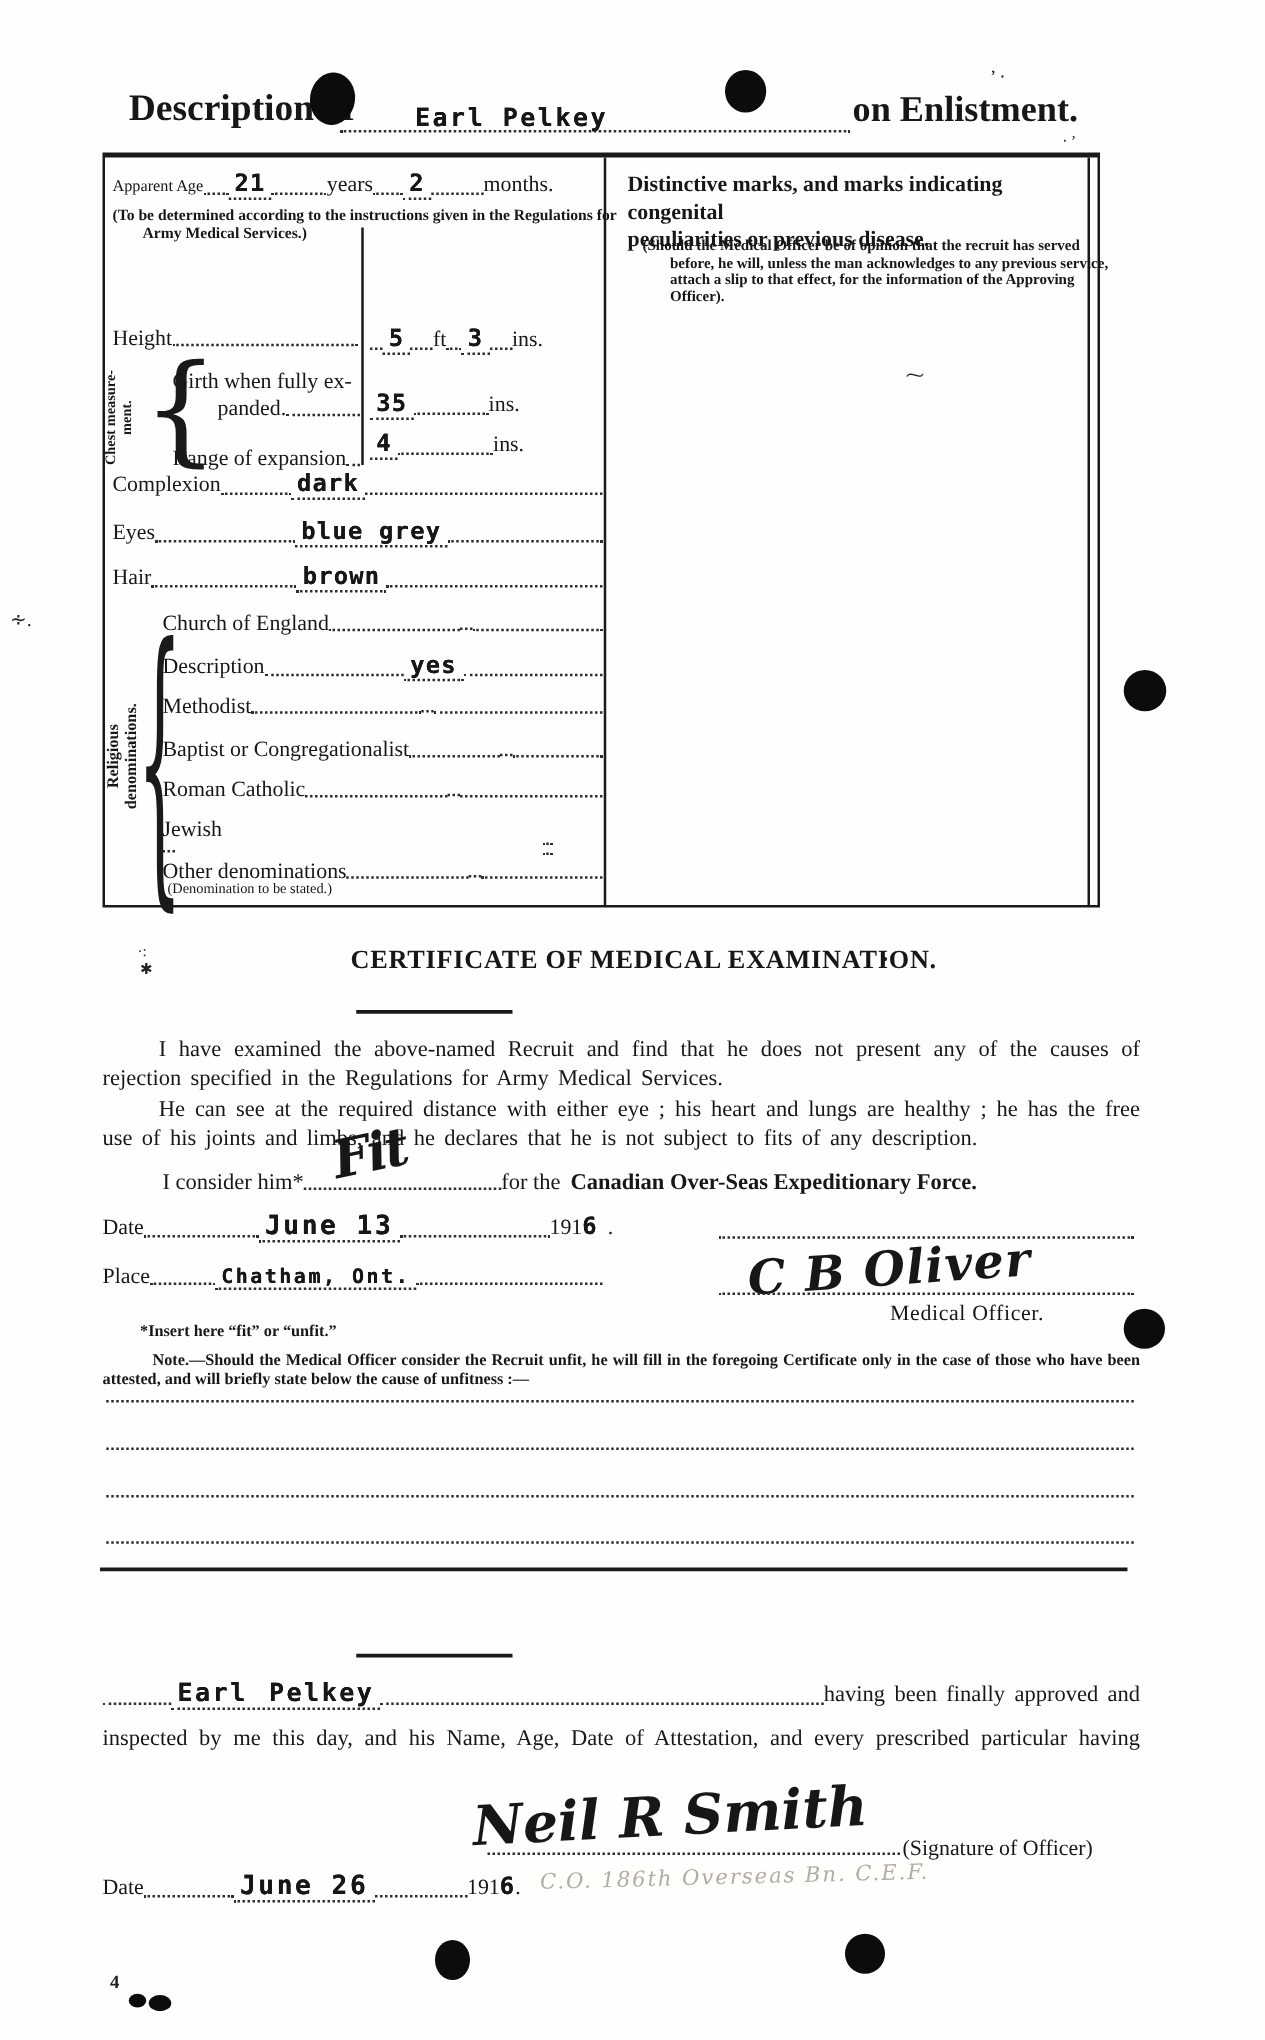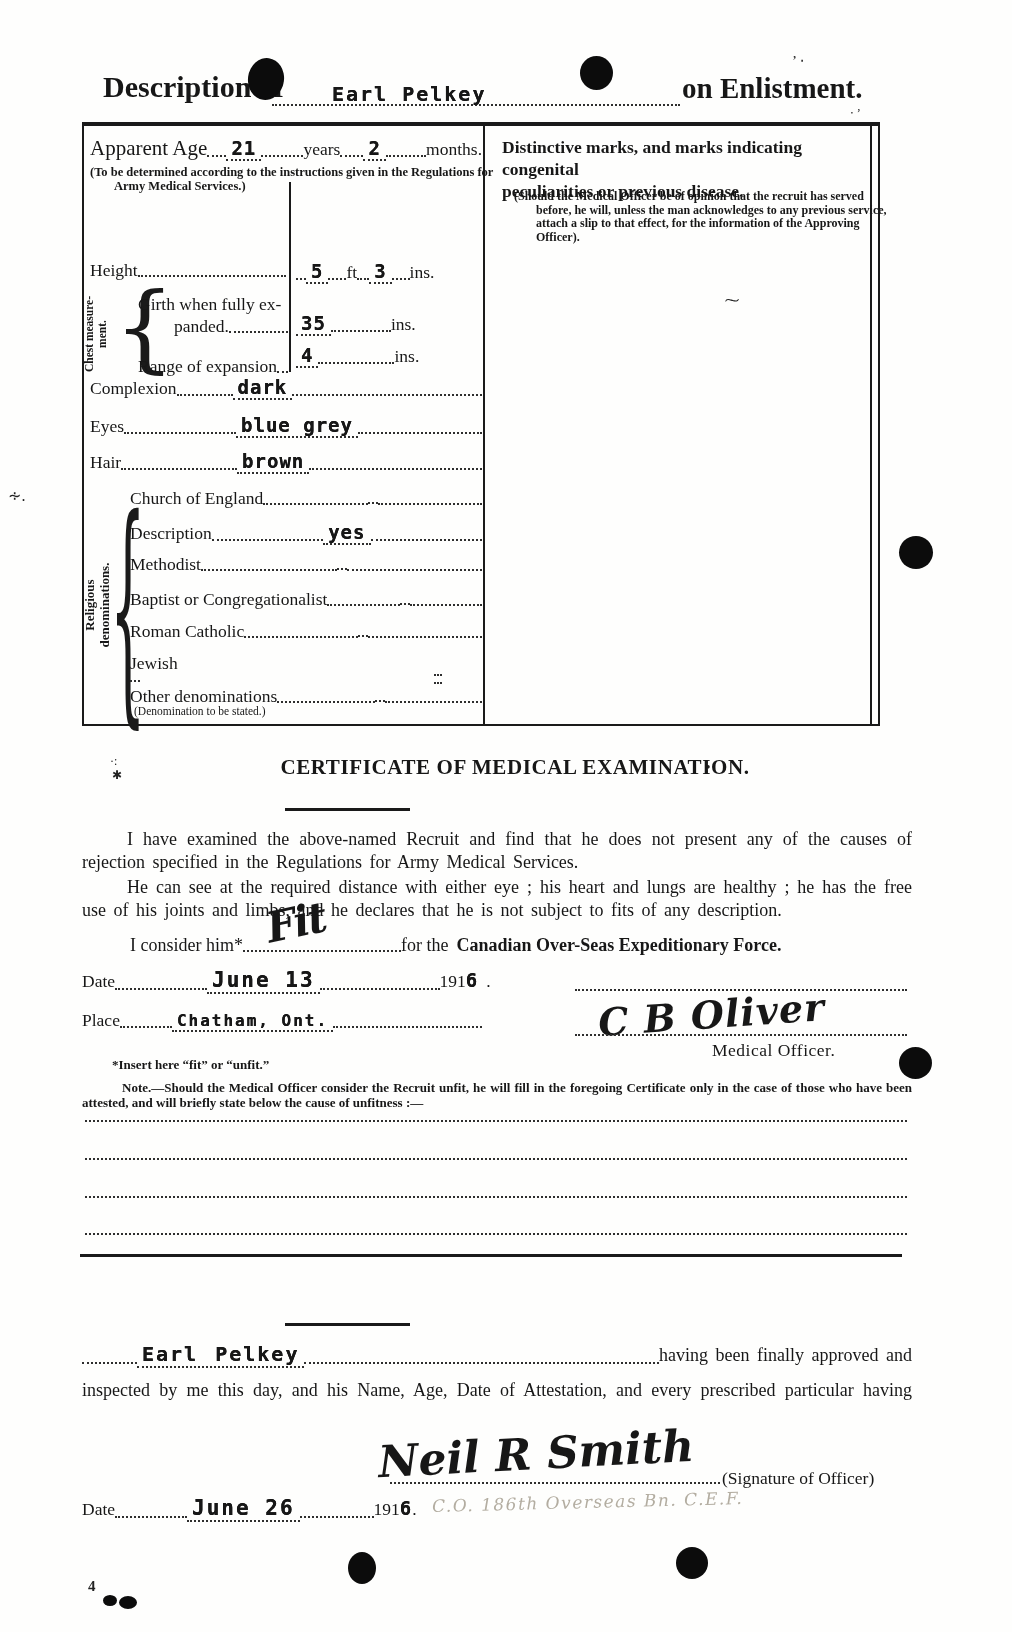--- a/index.html
+++ b/index.html
@@ -53,21 +53,21 @@
   <div class="speck" style="left:706px;top:760px;font-weight:bold;">•</div>
   <div class="speck" style="left:724px;top:288px;font-size:16px;">⁓</div>
   <div class="speck" style="left:88px;top:1578px;font-size:15px;font-weight:bold;">4</div>
 
   <div class="descbox">
     <div class="vline" style="left:786px;top:0;width:1.5px;height:100%;"></div>
     <div class="vline" style="left:399px;top:0;width:2px;height:100%;"></div>
     <div class="vline" style="left:205px;top:56px;width:1.5px;height:190px;"></div>
 
     <div class="abs row" style="left:6px;top:10px;width:392px;font-size:18px;">
-      <span class="lbl" style="font-size:21px;text-align:right;">Apparent Age</span>
+      <span class="lbl" style="font-size:13px;text-align:right;">Apparent Age</span>
       <span class="lead" style="width:20px;"></span>
       <span class="typed on">21</span>
       <span class="lead" style="width:44px;"></span>
       <span class="lbl">years</span>
       <span class="lead" style="width:24px;"></span>
       <span class="typed on">2</span>
       <span class="lead" style="width:42px;"></span>
       <span class="lbl">months.</span>
     </div>
     <div class="abs smallnote" style="left:6px;top:40px;width:388px;padding-left:24px;text-indent:-24px;">(To be determined according to the instructions given in the Regulations for Army Medical Services.)</div>

